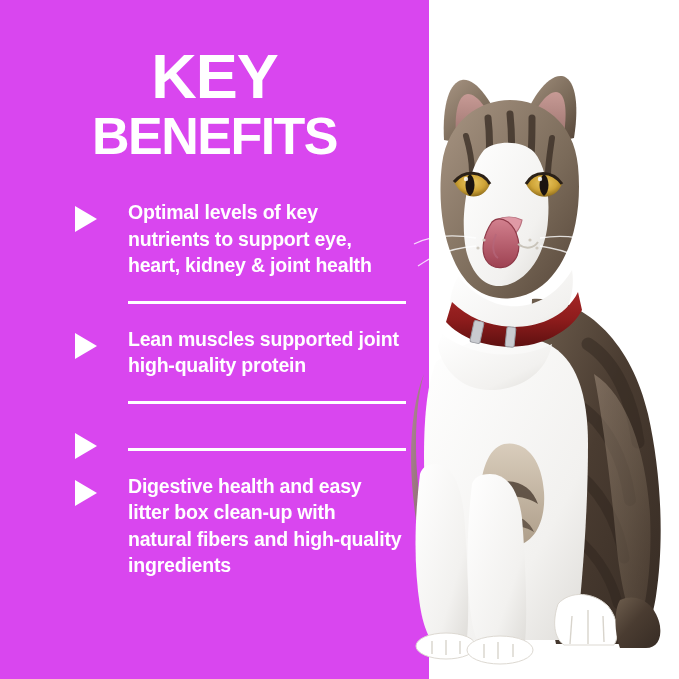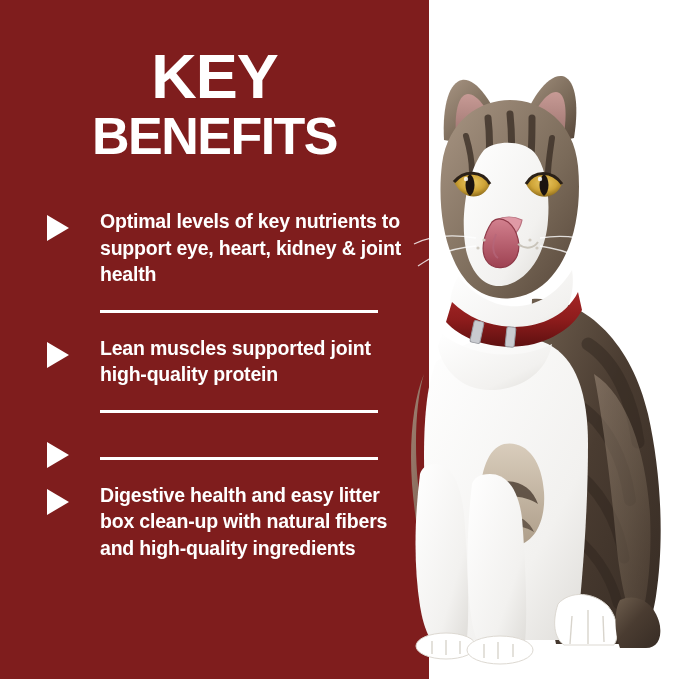--- a/index.html
+++ b/index.html
@@ -19,21 +19,21 @@
     background: #ffffff;
     overflow: hidden;
   }
 
   
   #blue-panel {
     position: absolute;
     left: 0; top: 0;
     width: 429px;
     height: 679px;
-    background: #7f1d1d;
+    background: #d946ef;
   }
 
   #panel-title {
     position: absolute;
     left: 0;
     top: 46px;
     width: 429px;
     text-align: center;
     color: #ffffff;
     font-family: "Liberation Sans", sans-serif;
@@ -43,22 +43,23 @@
     letter-spacing: -1px;
     white-space: nowrap;
   }
   #panel-title .ttl-line { display:block; }
   #panel-title .ttl-line.l2 { font-size: 52px; letter-spacing: -1.5px; }
 
   
   #benefit-list {
     position: absolute;
     left: 0;
-    top: 208px;
+    top: 199px;
     width: 429px;
+    padding-left: 28px;
   }
 
   .benefit-row {
     position: relative;
     padding-left: 100px;
     padding-right: 26px;
   }
 
   .benefit-marker {
     position: absolute;

